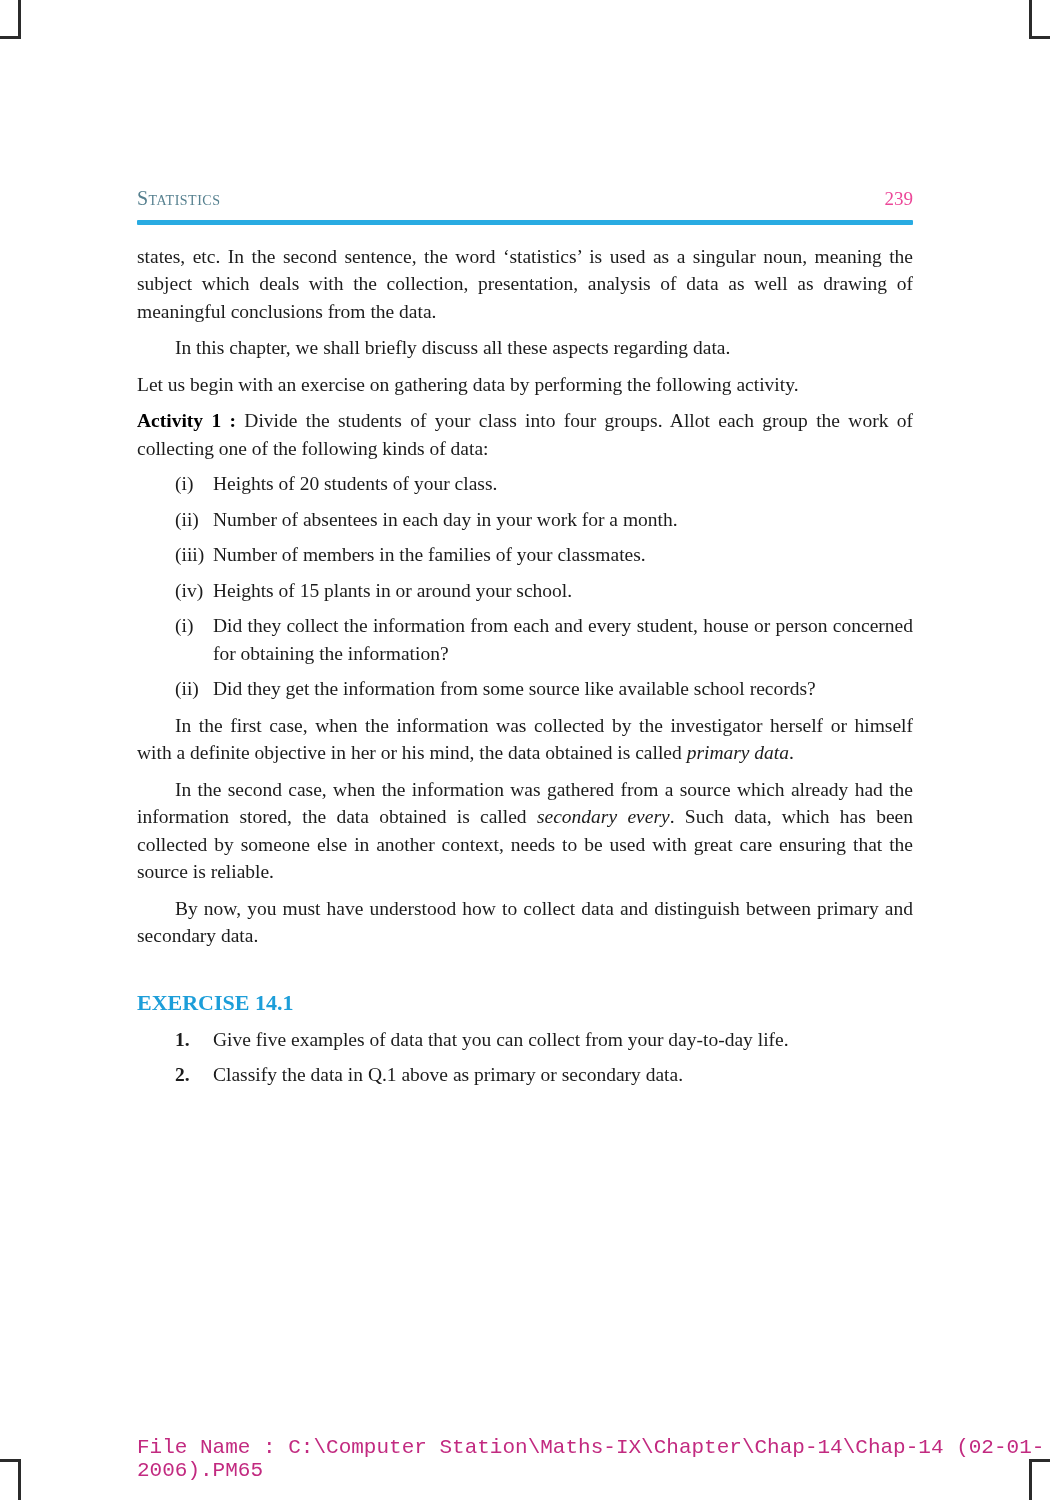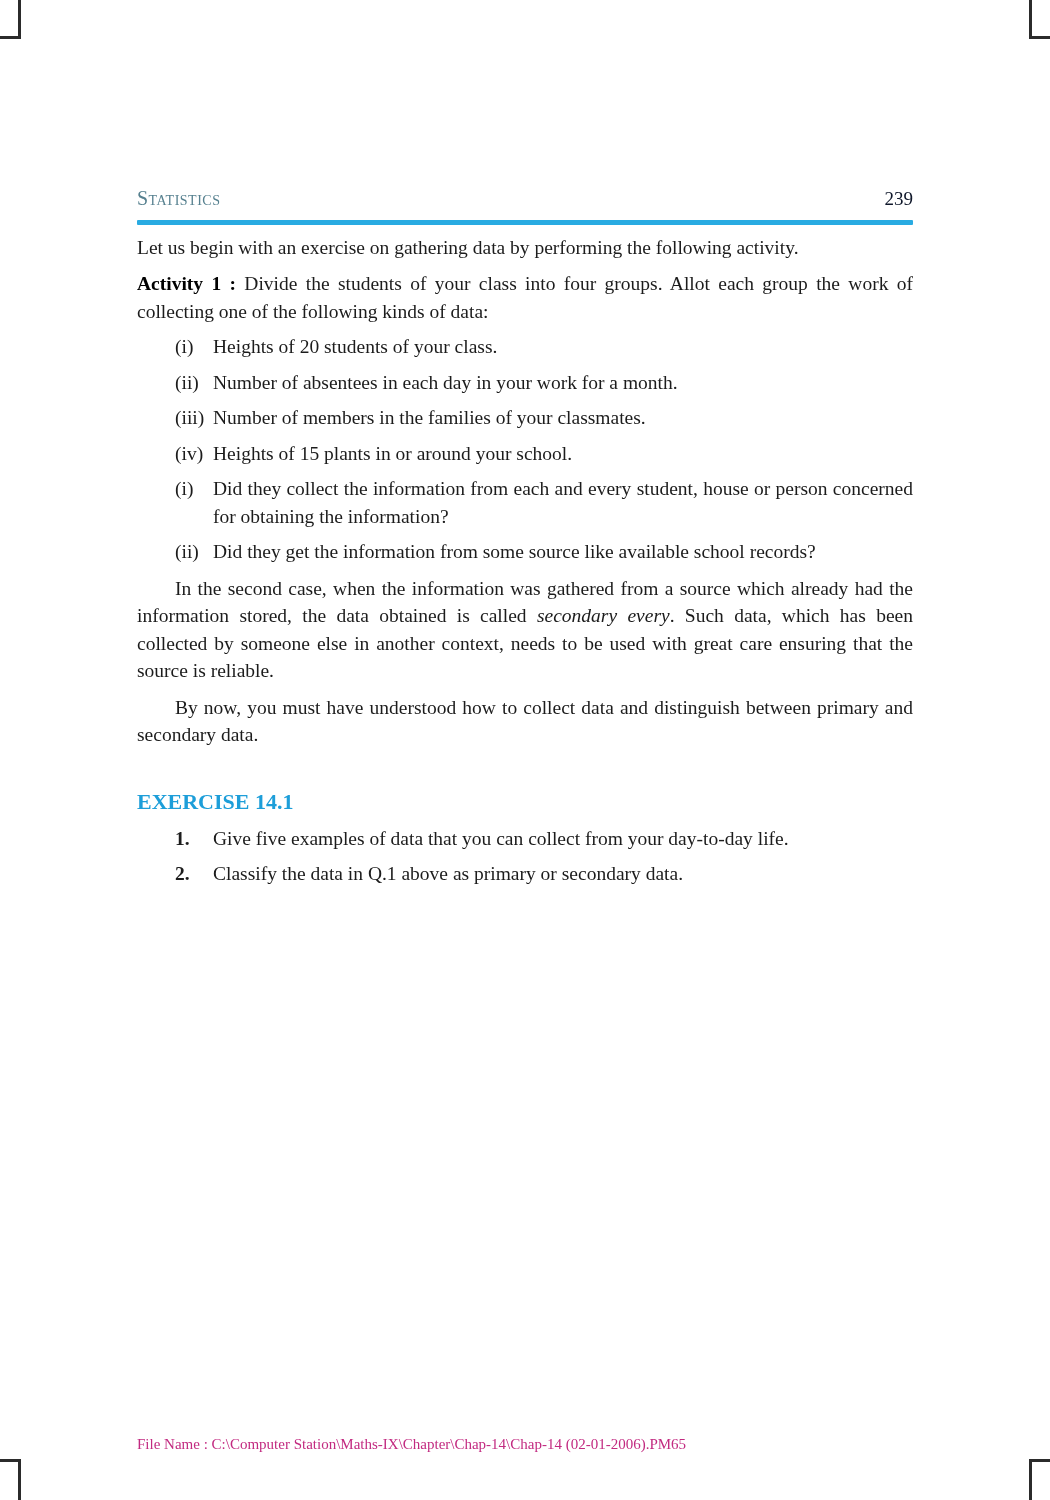--- a/index.html
+++ b/index.html
@@ -37,21 +37,21 @@
     gap: 28px;
   }
   .runhead {
     font-variant: small-caps;
     font-size: 20px;
     letter-spacing: 0.5px;
     color: #56808F;
   }
   .pagenum {
     font-size: 19px;
-    color: #0f172a;
+    color: #ec4899;
   }
   .head-rule {
     margin-top: 7px;
     height: 5px;
     background: #29ABE2;
     border-radius: 1px;
   }
   .body-text { font-size: 19.5px; line-height: 27.5px; }
   p.para {
     text-align: justify;
@@ -88,22 +88,23 @@
     font-size: 22px;
     font-weight: bold;
     color: #1D9ED9;
     line-height: 30px;
   }
   .exercise-list { list-style: none; margin-top: 10px; }
   .footer {
     position: absolute;
     left: 137px;
     top: 1436px;
-    font-size: 15px;
+    font-size: 21px;
     color: #C22A80;
+    font-family: Liberation Mono, monospace;
   }
 </style>
 </head>
 <body>
 
 <div class="page">
 
   <div class="crop tl-v"></div>
   <div class="crop tl-h"></div>
   <div class="crop tr-v"></div>
@@ -114,20 +115,22 @@
   <div class="crop br-h"></div>
 
   <div class="content body-text">
 
     <div class="runhead-row">
       <span class="runhead">Statistics</span>
       <span class="pagenum">239</span>
     </div>
     <div class="head-rule"></div>
 
+    <p class="para first">states, etc. In the second sentence, the word ‘statistics’ is used as a singular noun, meaning the subject which deals with the collection, presentation, analysis of data as well as drawing of meaningful conclusions from the data.</p>
+    <p class="para indent">In this chapter, we shall briefly discuss all these aspects regarding data.</p>
 
     <p class="para after-heading">Let us begin with an exercise on gathering data by performing the following activity.</p>
 
     <p class="para"><span class="activity-label">Activity 1 :</span><span> Divide the students of your class into four groups. Allot each group the work of collecting one of the following kinds of data:</span></p>
 
     <ul class="plain-list">
       <li class="list-item">
         <span class="list-marker">(i)</span>
         <span class="list-text">Heights of 20 students of your class.</span>
       </li>
@@ -150,20 +153,21 @@
       <li class="list-item">
         <span class="list-marker">(i)</span>
         <span class="list-text">Did they collect the information from each and every student, house or person concerned for obtaining the information?</span>
       </li>
       <li class="list-item">
         <span class="list-marker">(ii)</span>
         <span class="list-text">Did they get the information from some source like available school records?</span>
       </li>
     </ul>
 
+    <p class="para indent"><span>In the first case, when the information was collected by the investigator herself or himself with a definite objective in her or his mind, the data obtained is called </span><span class="ital">primary data</span><span>.</span></p>
 
     <p class="para indent"><span>In the second case, when the information was gathered from a source which already had the information stored, the data obtained is called </span><span class="ital">secondary every</span><span>. Such data, which has been collected by someone else in another context, needs to be used with great care ensuring that the source is reliable.</span></p>
 
     <p class="para indent">By now, you must have understood how to collect data and distinguish between primary and secondary data.</p>
 
     <h3 class="exercise-heading">EXERCISE 14.1</h3>
     <ul class="plain-list exercise-list">
       <li class="list-item">
         <span class="list-marker num-marker">1.</span>
         <span class="list-text">Give five examples of data that you can collect from your day-to-day life.</span>

